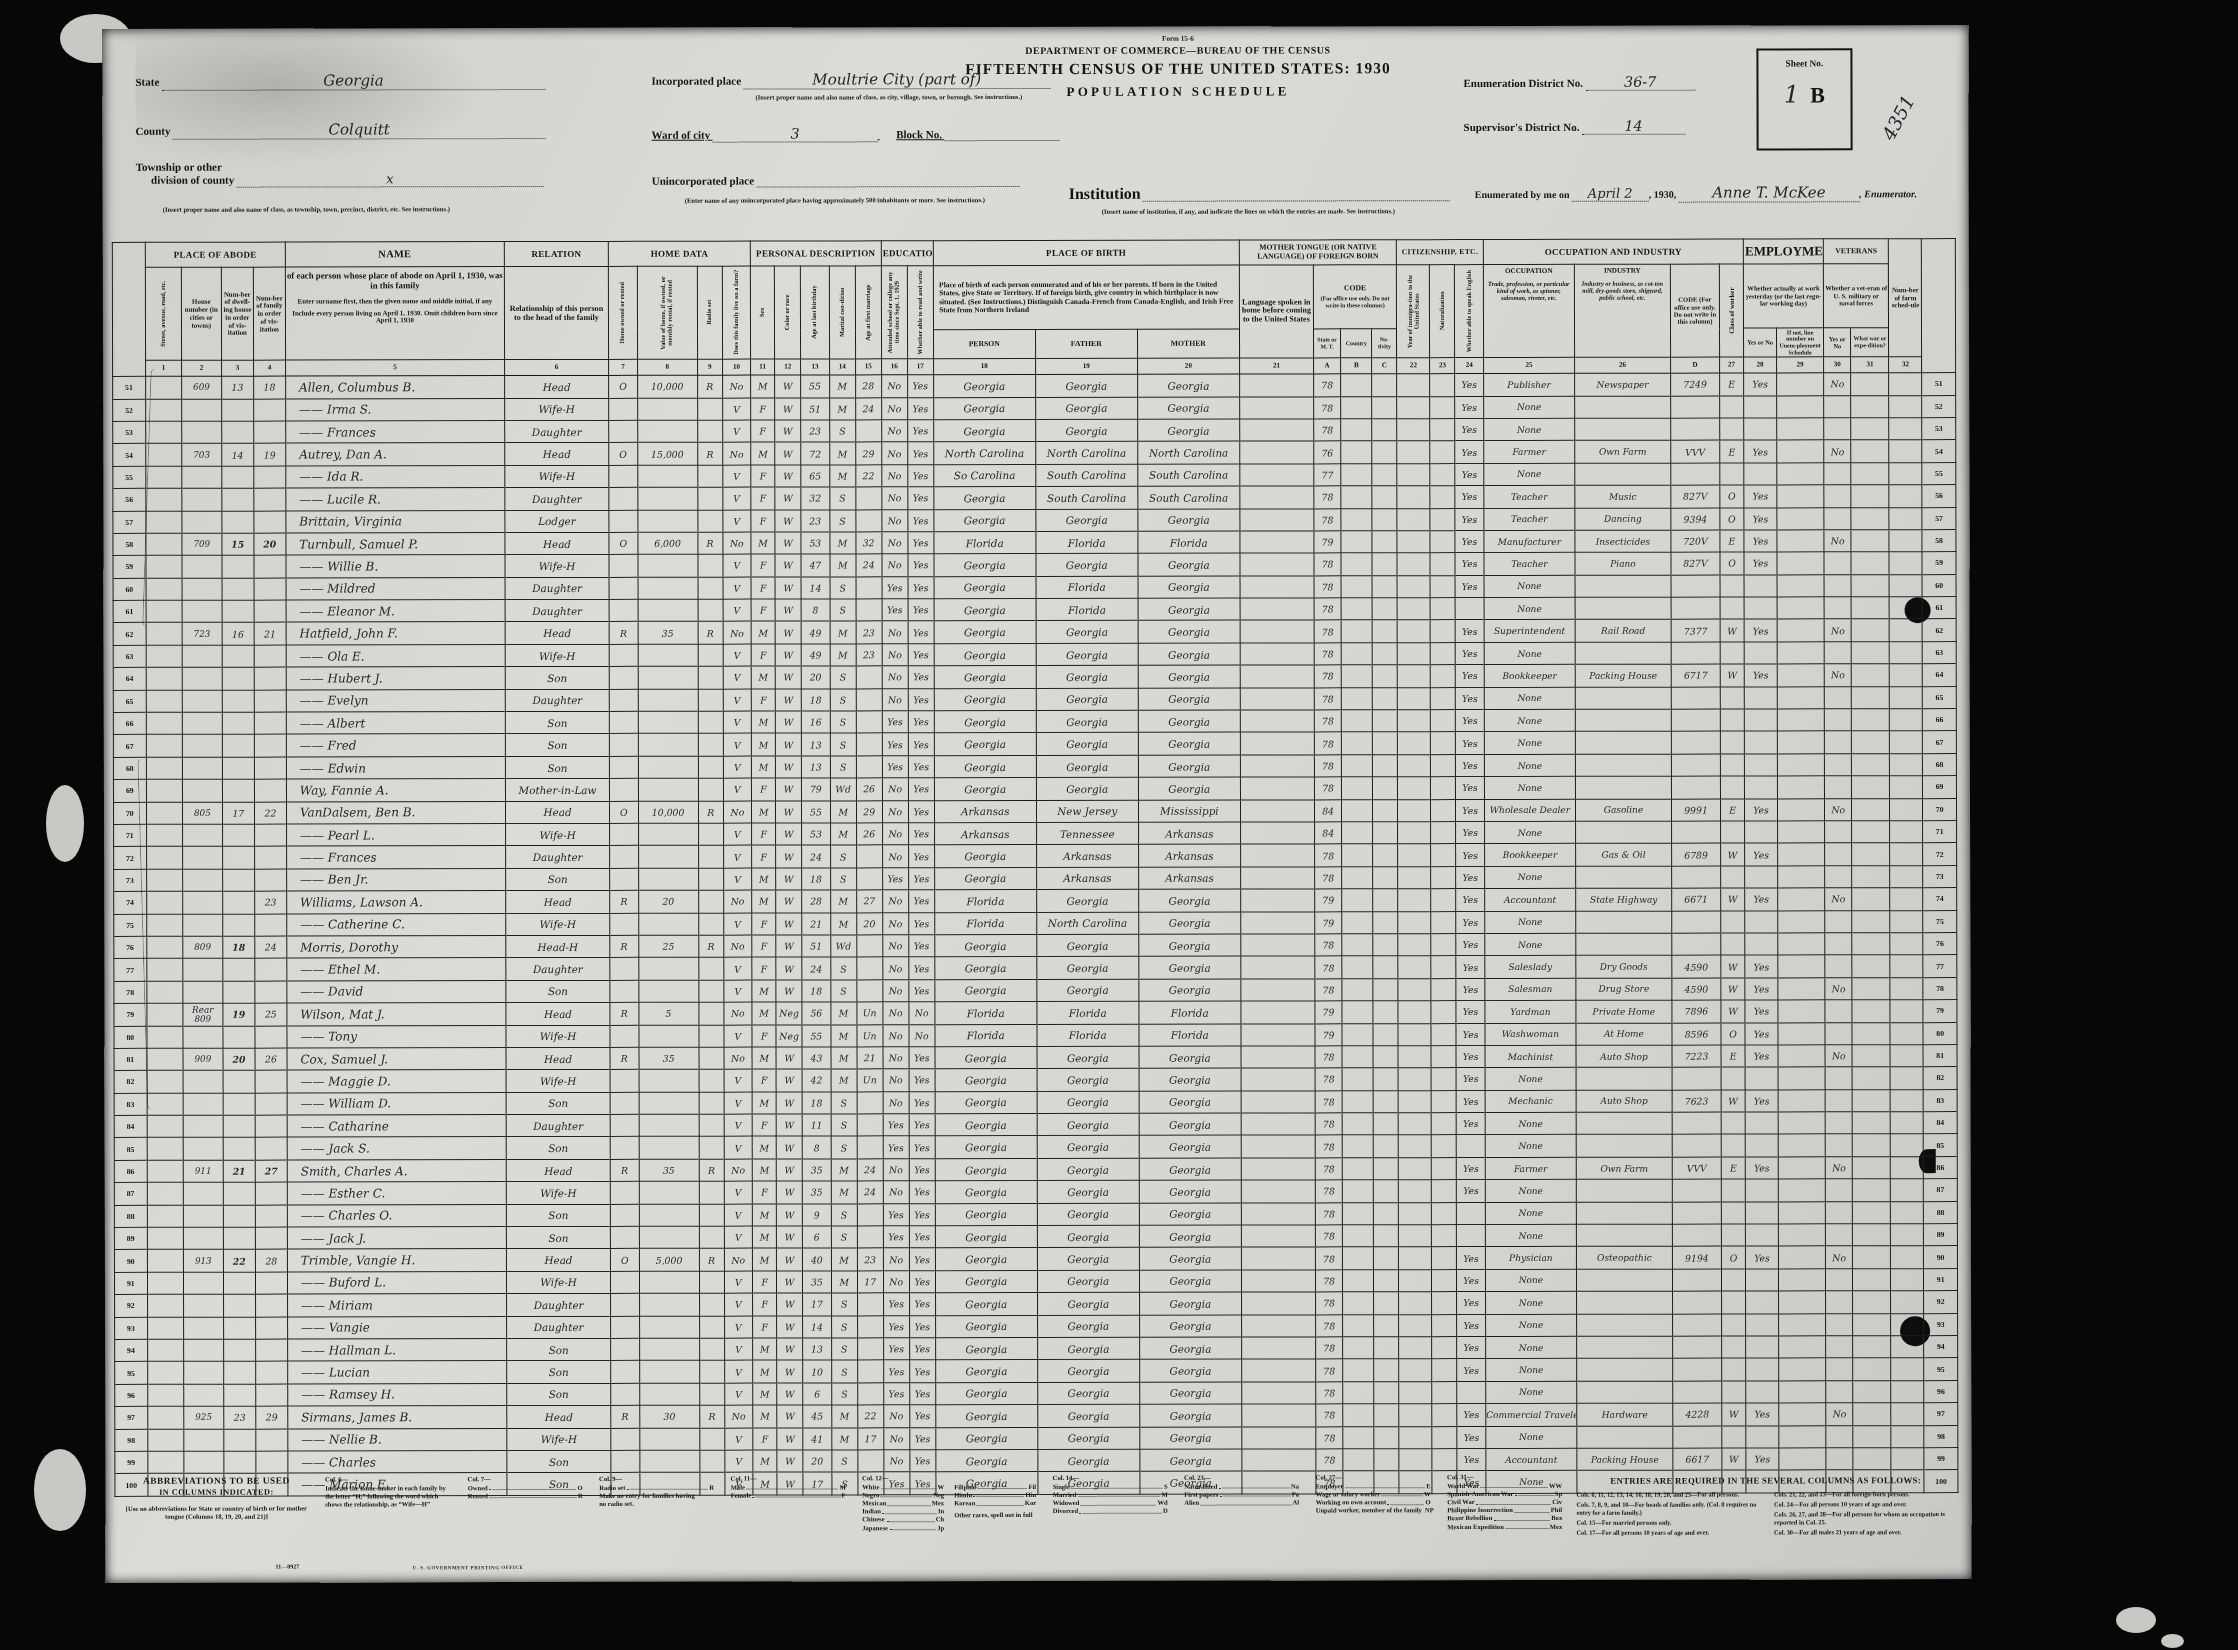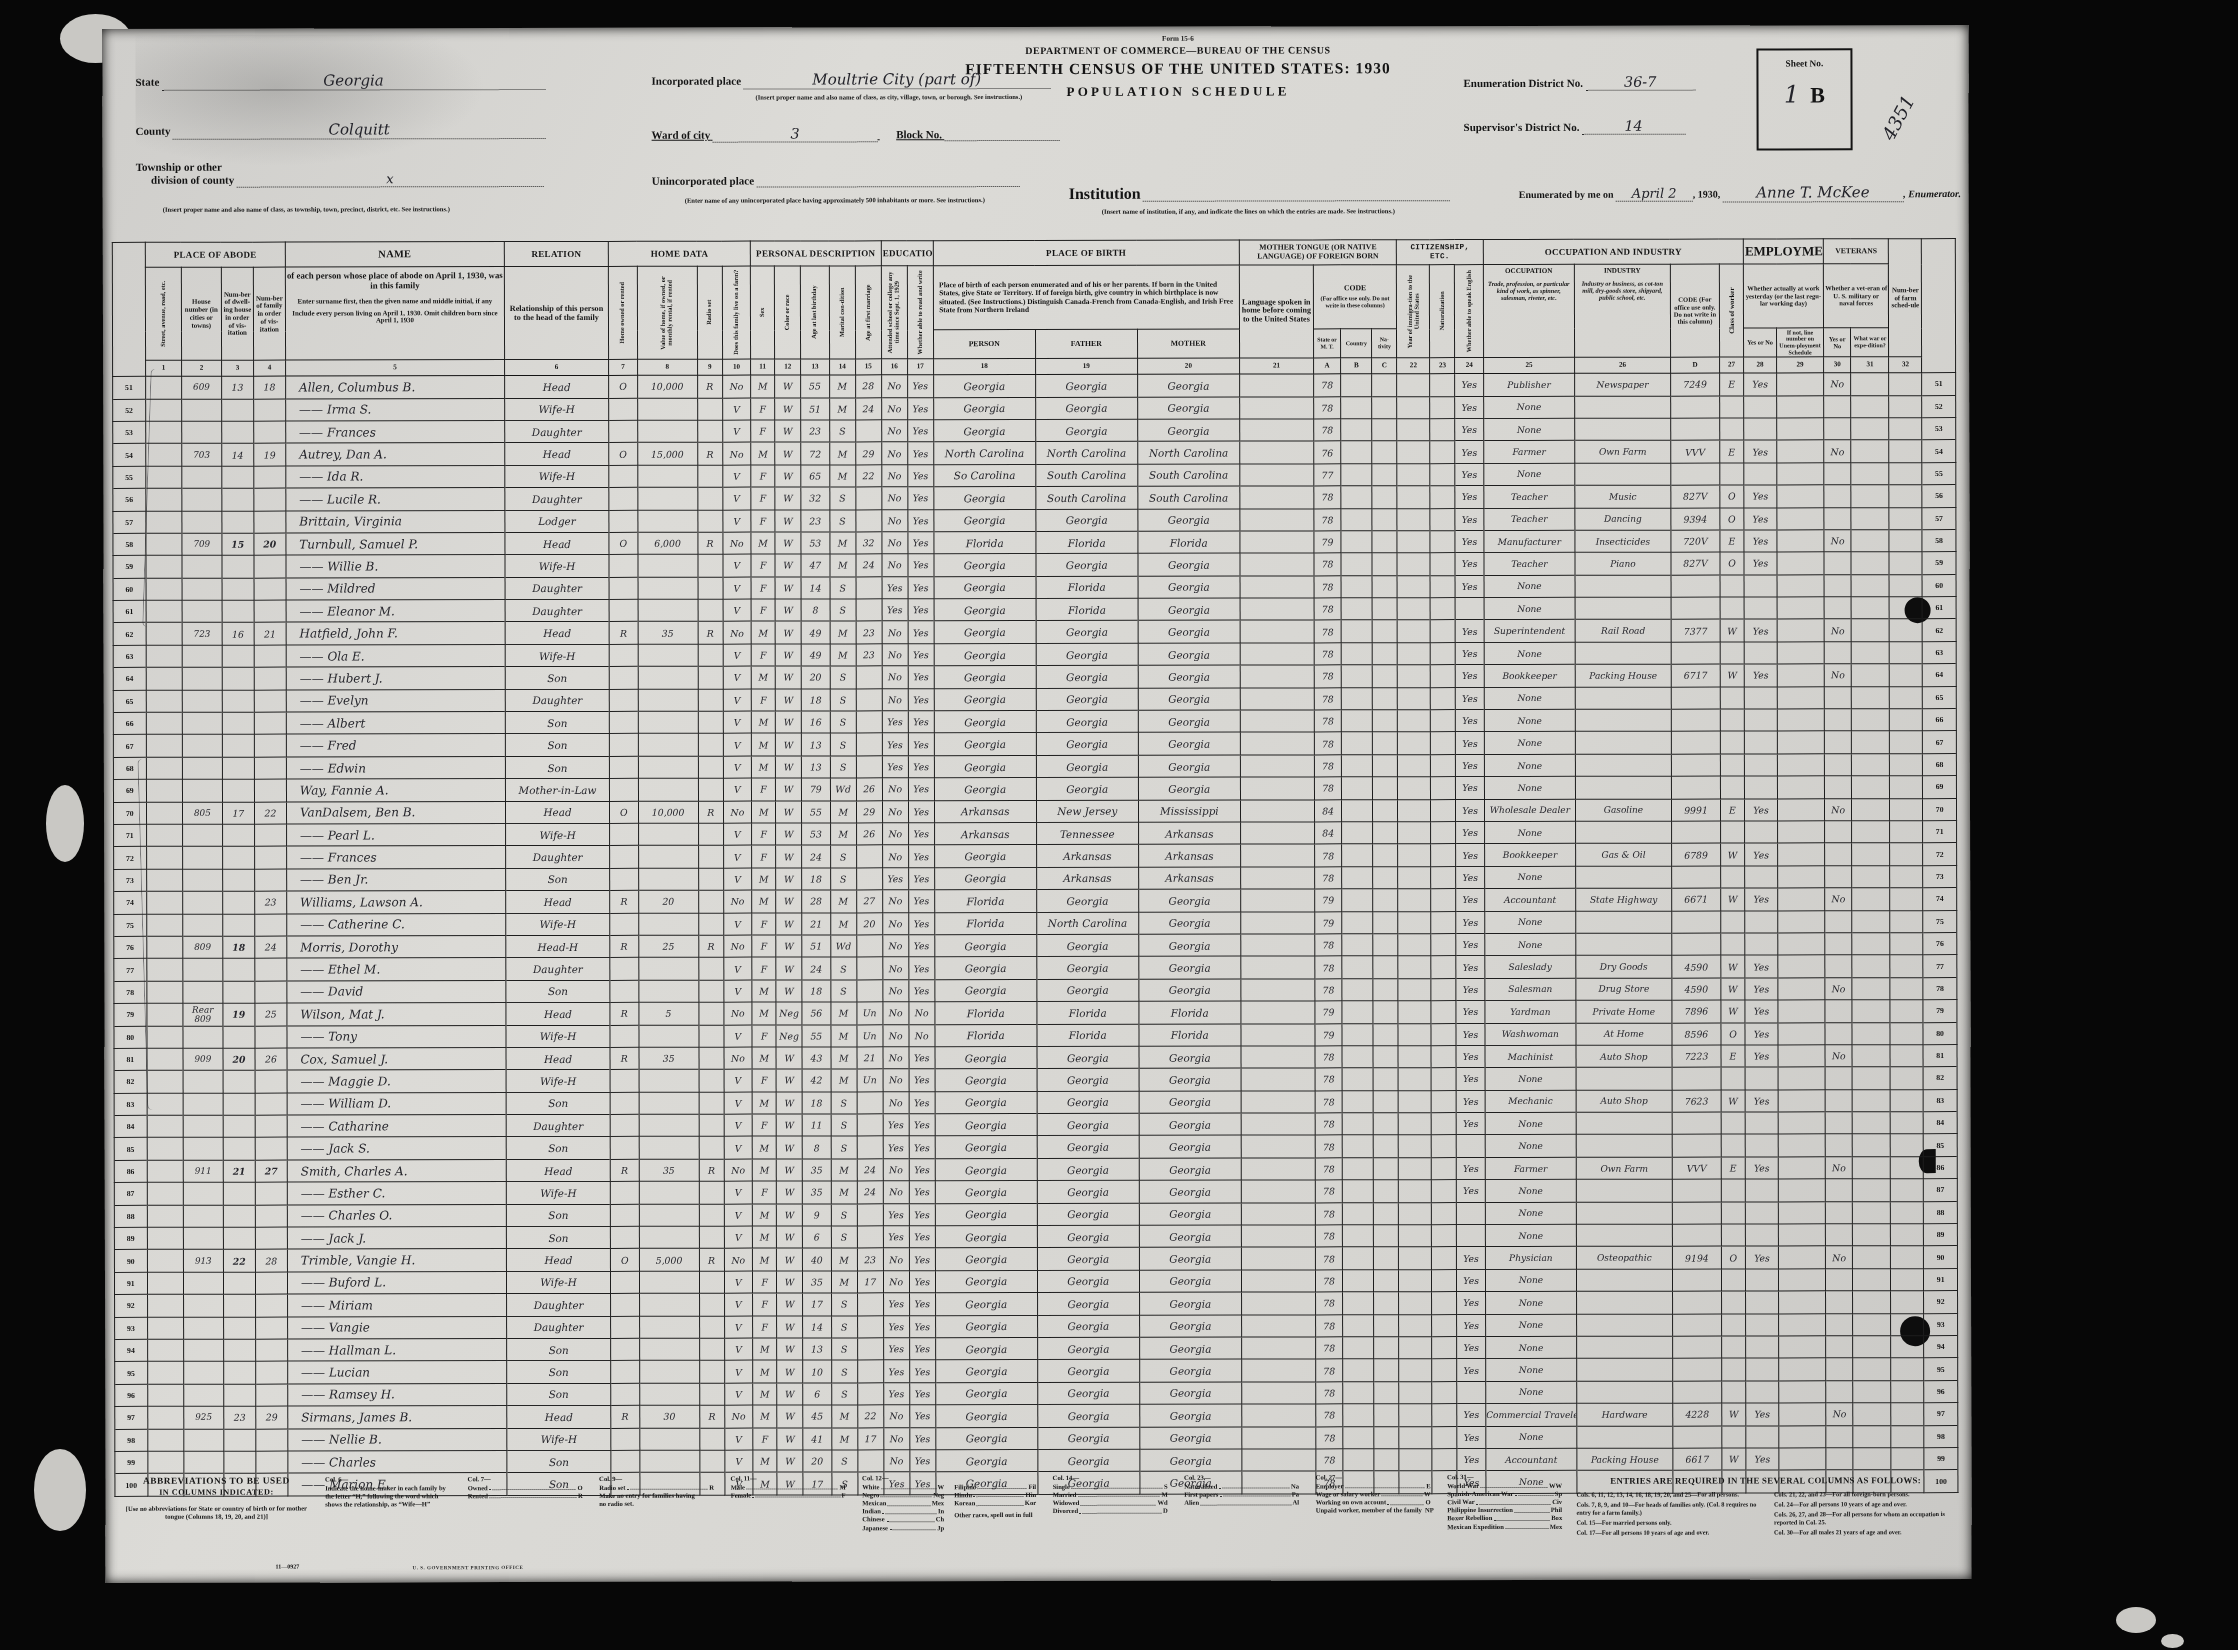--- a/index.html
+++ b/index.html
@@ -134,21 +134,21 @@
     <span class="lab">Unincorporated place</span>
     <span class="ul" style="width:263px;">&nbsp;</span>
   </div>
   <div class="fld note" style="left:582px;top:169px;width:373px;white-space:normal;">(Enter name of any unincorporated place having approximately 500 inhabitants or more.  See instructions.)</div>
 
   <div class="fld" style="left:966px;top:158px;">
     <span class="lab" style="font-size:16px;">Institution</span>
     <span class="ul" style="width:307px;">&nbsp;</span>
   </div>
   <div class="fld note" style="left:999px;top:181px;width:351px;white-space:normal;">(Insert name of institution, if any, and indicate the lines on which the entries are made.  See instructions.)</div>
-  <div class="fld" style="left:1372px;top:158px;margin-left:44px;">
+  <div class="fld" style="left:1372px;top:158px;">
     <span class="lab" style="font-size:10px;">Enumerated by me on</span>
     <span class="ul hw" style="width:77px;font-size:13px;">April 2</span><span class="lab" style="font-size:10px;">, 1930,</span>
     <span class="ul hw" style="width:181px;font-size:15px;">Anne T. McKee</span><span class="lab" style="font-size:10px;font-style:italic;">, Enumerator.</span>
   </div>
 
   <div class="fld" style="left:1361px;top:48px;">
     <span class="lab">Enumeration District No.</span>
     <span class="ul hw" style="width:110px;font-size:14.3px;">36-7</span>
   </div>
   <div class="fld" style="left:1361px;top:92px;">
@@ -207,21 +207,21 @@
       <tr style="height:25px;">
         <td rowspan="4"></td>
         <td colspan="4" class="grp">PLACE OF ABODE</td>
         <td class="grp big">NAME</td>
         <td class="grp gl">RELATION</td>
         <td colspan="4" class="grp gl">HOME DATA</td>
         <td colspan="5" class="grp gl">PERSONAL DESCRIPTION</td>
         <td colspan="2" class="grp gl">EDUCATION</td>
         <td colspan="3" class="grp gl">PLACE OF BIRTH</td>
         <td colspan="4" class="gl" style="font-size:7.7px;margin-left:7px;">MOTHER TONGUE (OR NATIVE LANGUAGE) OF FOREIGN BORN</td>
-        <td colspan="3" class="grp gl" style="font-size:7.7px;font-family:Liberation Mono, monospace;">CITIZENSHIP, ETC.</td>
+        <td colspan="3" class="grp gl" style="font-size:7.7px;">CITIZENSHIP, ETC.</td>
         <td colspan="4" class="grp gl">OCCUPATION AND INDUSTRY</td>
         <td colspan="2" class="gl" style="font-size:13px;">EMPLOYMENT</td>
         <td colspan="2" class="gl" style="font-size:7.7px;">VETERANS</td>
         <td rowspan="3" class="gl">Num-ber of farm sched-ule</td>
         <td rowspan="4" class="c-lnR"></td>
       </tr>
       <tr style="height:64px;">
         <td rowspan="2" class="vt gl2">
               <div>Street, avenue, road, etc.</div>
             </td>

